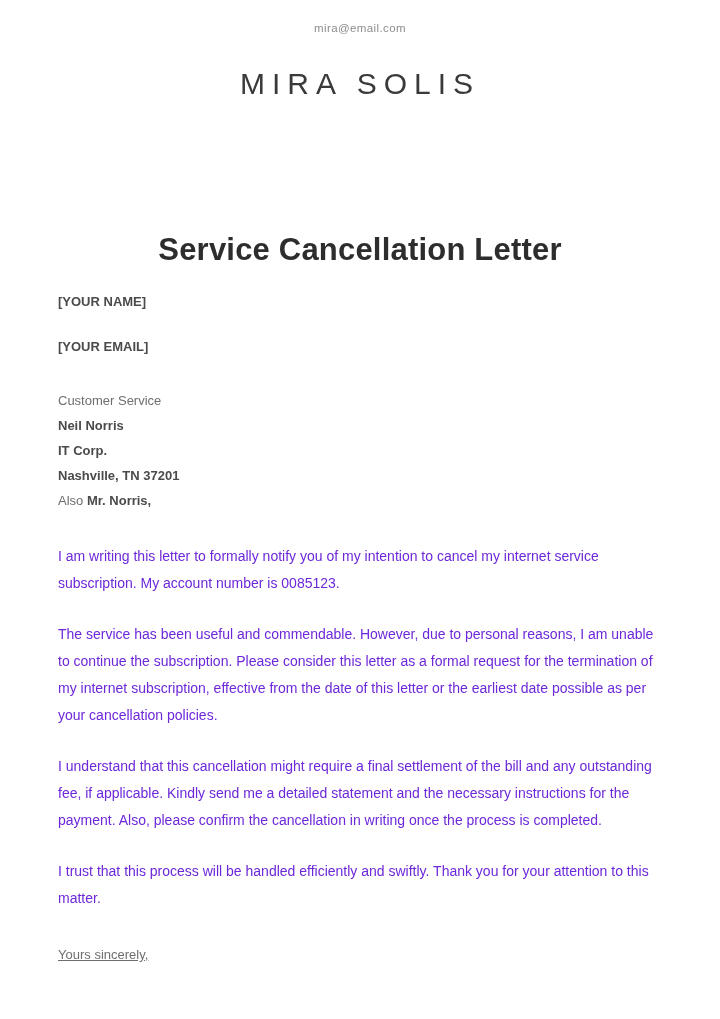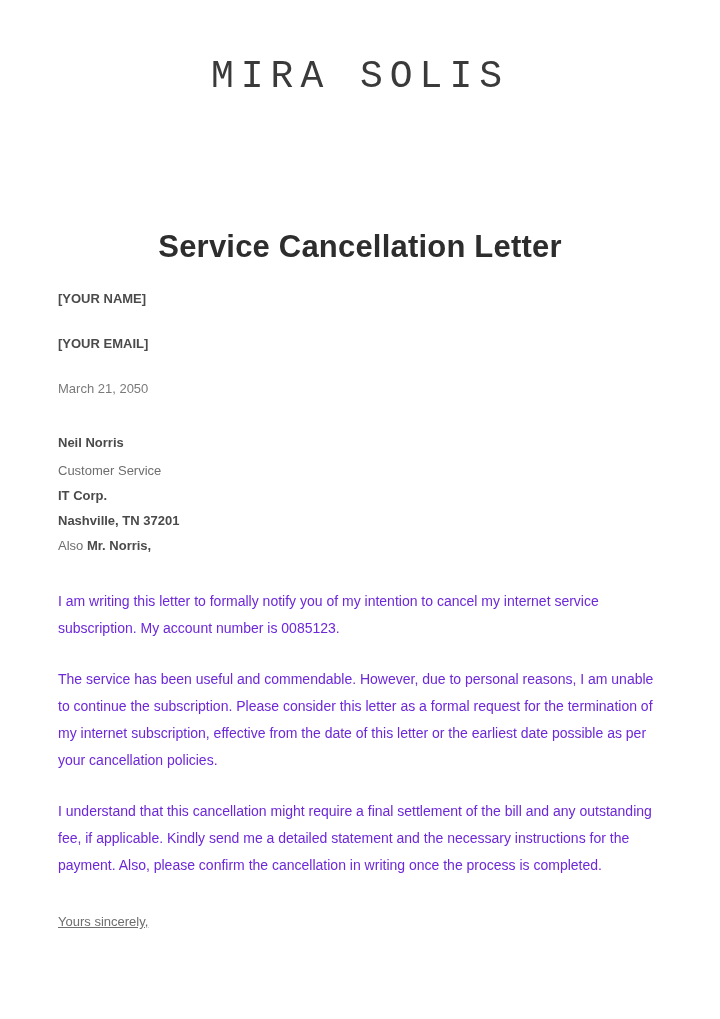--- a/index.html
+++ b/index.html
@@ -18,25 +18,24 @@
   }
   
   .letterhead { text-align: center; }
   .letterhead-email {
     font-size: 11.5px;
     color: #8e8e8e;
     letter-spacing: 0.4px;
   }
   .letterhead-name {
     margin-top: 33px;
-    font-size: 38px;
+    font-size: 30px;
     font-weight: 400;
     color: #3a3a3a;
     letter-spacing: 7px;
-    font-family: Liberation Mono, monospace;
   }
   
   .letter-title {
     margin-top: 131px;
     text-align: center;
     font-size: 31px;
     font-weight: 700;
     color: #2d2d2d;
     letter-spacing: 0.2px;
   }
@@ -61,41 +60,42 @@
     max-width: 604px;
   }
   .closing-line { margin-top: 30px; color: #6e6e6e; text-decoration: underline; }
 </style>
 </head>
 <body>
 
 <div class="page">
 
   <div class="letterhead">
+    <div class="letterhead-email">mira@email.com</div>
     <div class="letterhead-name">MIRA SOLIS</div>
   </div>
 
   <div class="letter-title">Service Cancellation Letter</div>
 
   <div class="sender-block">
     <div class="line bold">[YOUR NAME]</div>
     <div class="line bold sender-email-line">[YOUR EMAIL]</div>
   </div>
 
-  <div class="line date-line">March 21, 2050</div>
 
   <div class="recipient-block">
+    <div class="line recipient-role-line">Customer Service</div>
     <div class="line bold">Neil Norris</div>
-    <div class="line recipient-role-line">Customer Service</div>
     <div class="line bold">IT Corp.</div>
     <div class="line bold">Nashville, TN 37201</div>
     <div class="line"><span>Also </span><span class="bold">Mr. Norris,</span></div>
   </div>
 
   <div class="body-block">
     <p class="para">I am writing this letter to formally notify you of my intention to cancel my internet service subscription. My account number is 0085123.</p>
     <p class="para">The service has been useful and commendable. However, due to personal reasons, I am unable to continue the subscription. Please consider this letter as a formal request for the termination of my internet subscription, effective from the date of this letter or the earliest date possible as per your cancellation policies.</p>
     <p class="para">I understand that this cancellation might require a final settlement of the bill and any outstanding fee, if applicable. Kindly send me a detailed statement and the necessary instructions for the payment. Also, please confirm the cancellation in writing once the process is completed.</p>
+    <p class="para">I trust that this process will be handled efficiently and swiftly. Thank you for your attention to this matter.</p>
   </div>
 
   <div class="line closing-line">Yours sincerely,</div>
 
 </div>
 
 </body></html>

